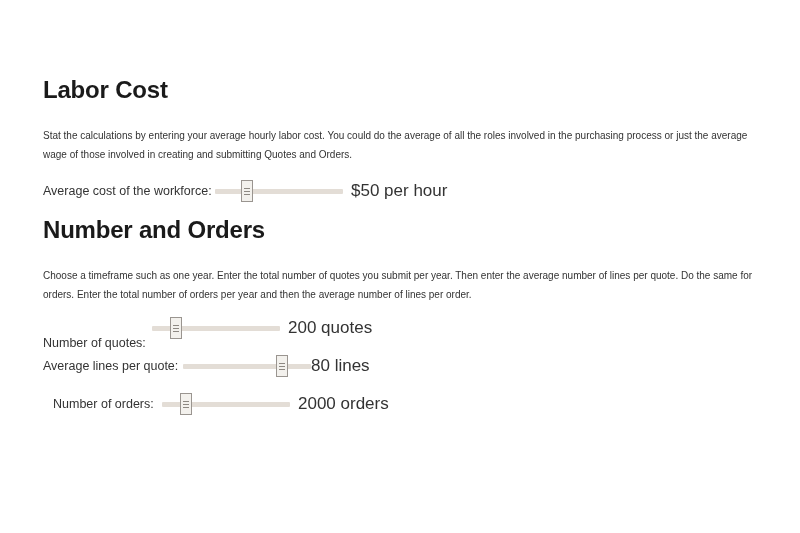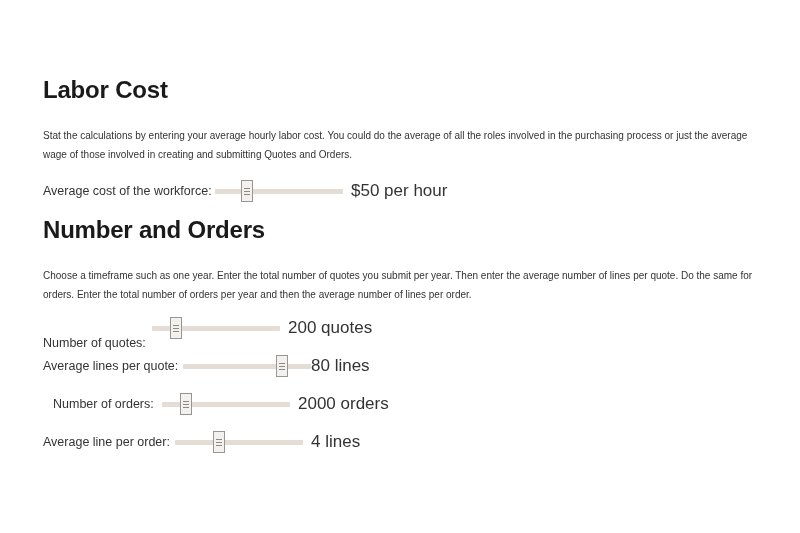--- a/index.html
+++ b/index.html
@@ -159,26 +159,14 @@
       <div class="slider-track"></div>
       <div class="slider-handle" style="left:18px;">
         <span class="grip"></span>
         <span class="grip"></span>
         <span class="grip"></span>
       </div>
     </div>
     <span class="slider-value" style="margin-left:8px;">2000 orders</span>
   </div>
 
-  <div class="slider-row abs" style="left:43px; top:429px;">
-    <span class="slider-label" style="width:132px;">Average line per order:</span>
-    <div class="slider-wrap">
-      <div class="slider-track"></div>
-      <div class="slider-handle" style="left:38px;">
-        <span class="grip"></span>
-        <span class="grip"></span>
-        <span class="grip"></span>
-      </div>
-    </div>
-    <span class="slider-value" style="margin-left:8px;">4 lines</span>
-  </div>
 
 </div>
 
 </body></html>

